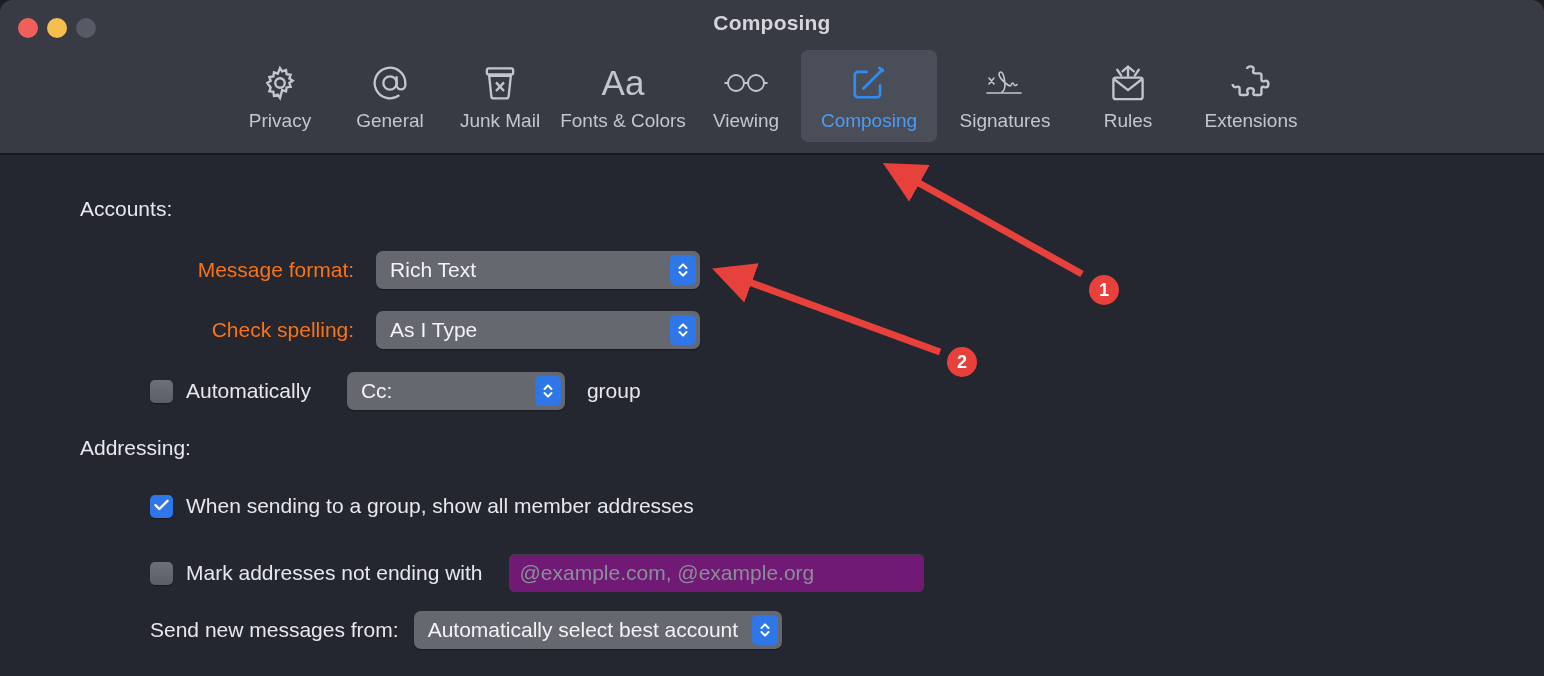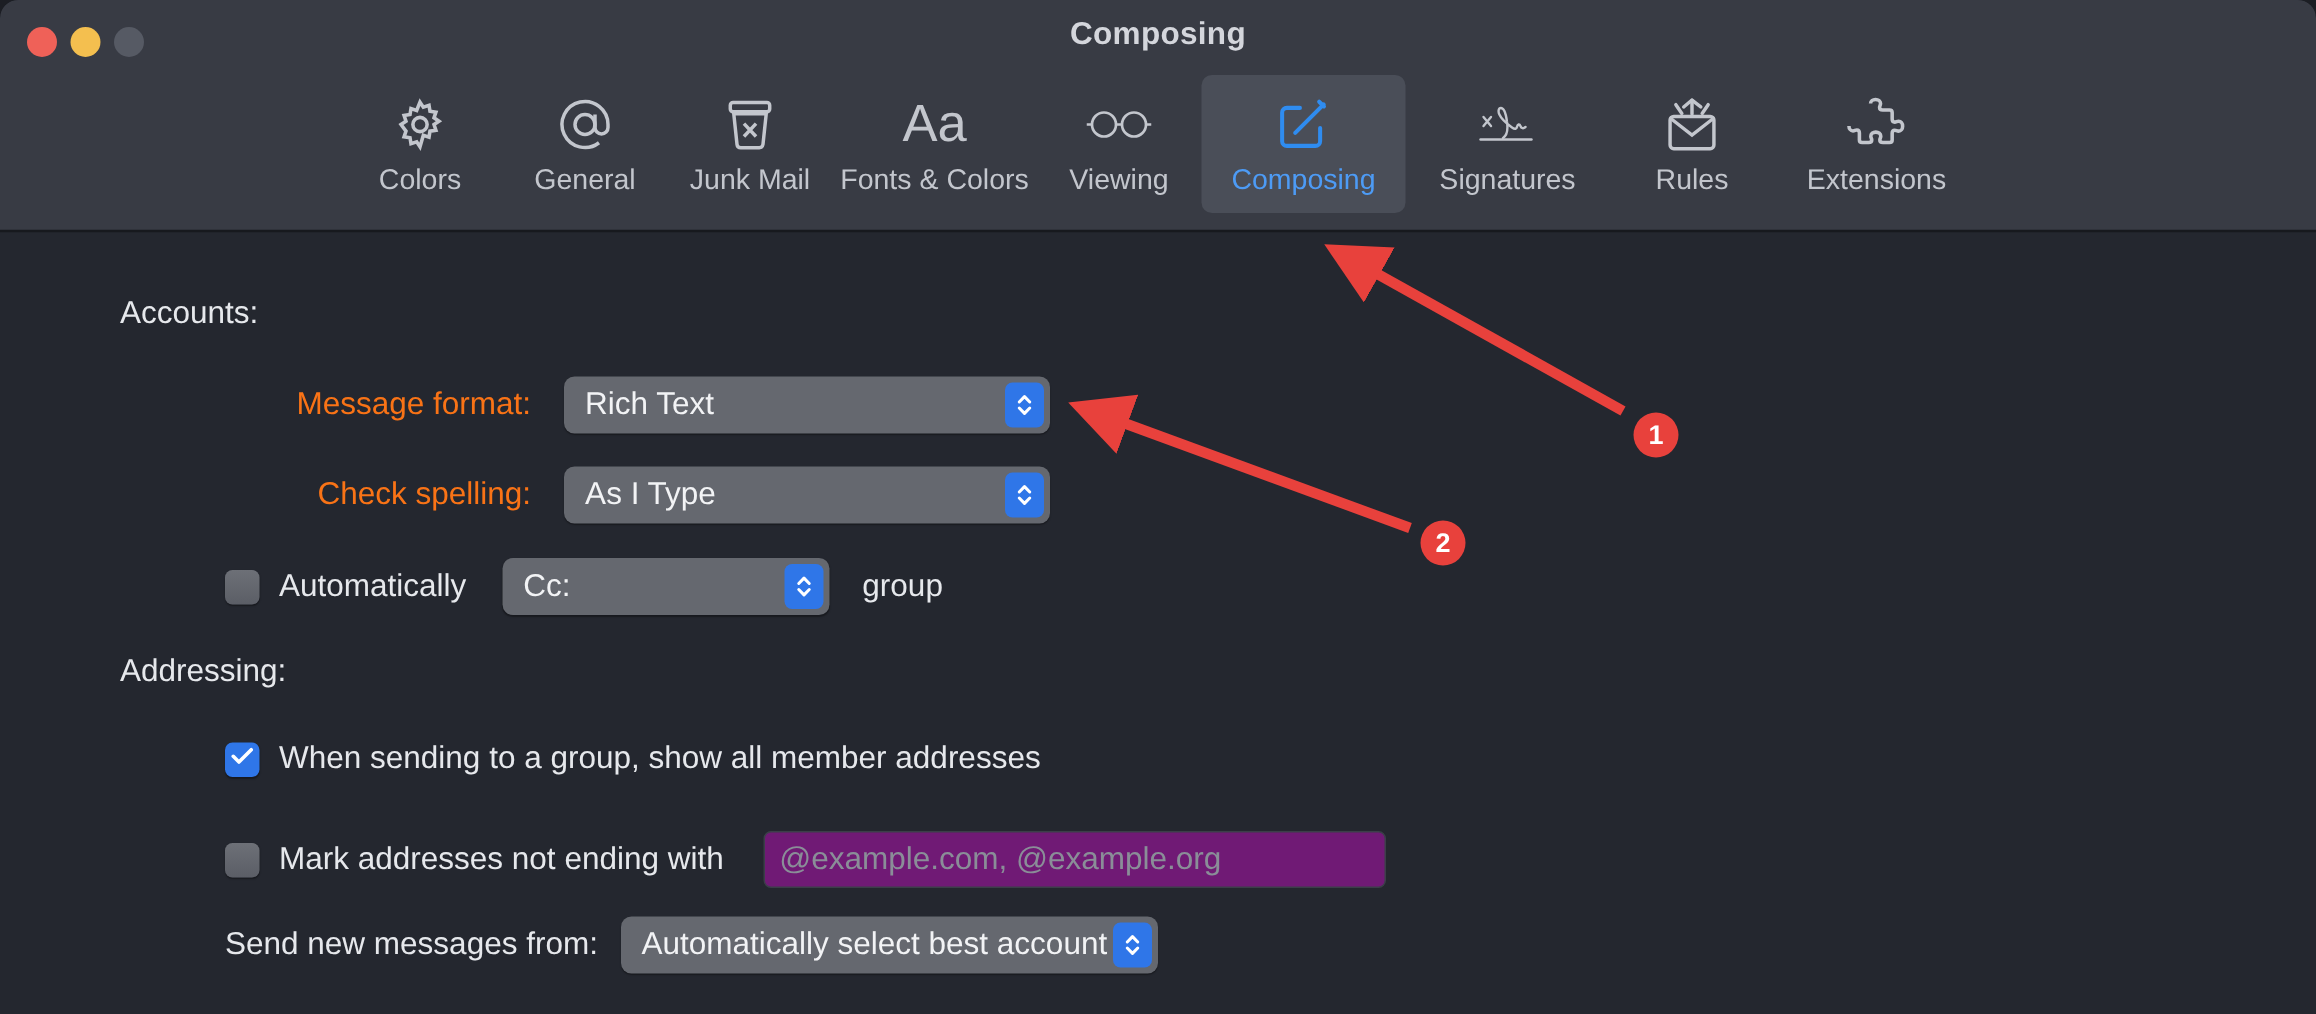--- a/index.html
+++ b/index.html
@@ -104,21 +104,21 @@
   }
   .popup .chev {
     position: absolute; right: 4px; top: 50%;
     transform: translateY(-50%);
     width: 26px; height: 30px;
     background: #2f76e8;
     border-radius: 5px;
     display: flex; align-items: center; justify-content: center;
   }
   .popup.tight { display: inline-flex; }
-  .popup.tight .pv { padding-right: 34px; }
+  .popup.tight .pv { padding-right: 44px; }
 
   
   .cbox {
     width: 23px; height: 23px;
     border-radius: 5px;
     display: flex; align-items: center; justify-content: center;
     flex: none;
     cursor: default;
   }
   .cbox.off { background: linear-gradient(#6d7077,#5b5e66); box-shadow: 0 1px 1px rgba(0,0,0,.35); }
@@ -162,21 +162,21 @@
 
     <div class="toolbar">
 
       <div class="tb-item">
         <span class="tb-icon">
           <svg width="38" height="38" viewBox="0 0 24 24" fill="none" stroke="#c3c6cd" stroke-width="1.5">
             <circle cx="12" cy="12" r="3"></circle>
             <path d="M12 2.6l1.4 2.1 2.4-.8.4 2.5 2.5.4-.8 2.4 2.1 1.4-2.1 1.4.8 2.4-2.5.4-.4 2.5-2.4-.8L12 21.4l-1.4-2.1-2.4.8-.4-2.5-2.5-.4.8-2.4L4 12l2.1-1.4-.8-2.4 2.5-.4.4-2.5 2.4.8z"></path>
           </svg>
         </span>
-        <span class="tb-label">Colors</span>
+        <span class="tb-label">Privacy</span>
       </div>
 
       <div class="tb-item">
         <span class="tb-icon">
           <svg width="40" height="40" viewBox="0 0 24 24" fill="none" stroke="#c3c6cd" stroke-width="1.4">
             <circle cx="12" cy="12" r="4"></circle>
             <path d="M16 8v5.2a2.6 2.6 0 0 0 5.2 0V12a9.2 9.2 0 1 0-3.6 7.3"></path>
           </svg>
         </span>
         <span class="tb-label">General</span>
@@ -285,21 +285,21 @@
             <path d="M3.5 7L7 3.4 10.5 7"></path>
               <path d="M3.5 11L7 14.6 10.5 11"></path>
           </svg>
         </span>
       </span>
     </div>
 
     <div class="row" style="left:150px; top:215px;">
       <span class="cbox off"></span>
       <span class="plain-text" style="margin-left:13px;">Automatically</span>
-      <span class="popup" style="margin-left:24px; width:218px;">
+      <span class="popup" style="margin-left:36px; width:218px;">
         <span class="pv">Cc:</span>
         <span class="chev">
           <svg width="14" height="18" viewBox="0 0 14 18" fill="none" stroke="#ffffff" stroke-width="2" stroke-linecap="round" stroke-linejoin="round">
             <path d="M3.5 7L7 3.4 10.5 7"></path>
               <path d="M3.5 11L7 14.6 10.5 11"></path>
           </svg>
         </span>
       </span>
       <span class="plain-text" style="margin-left:22px;">group</span>
     </div>

